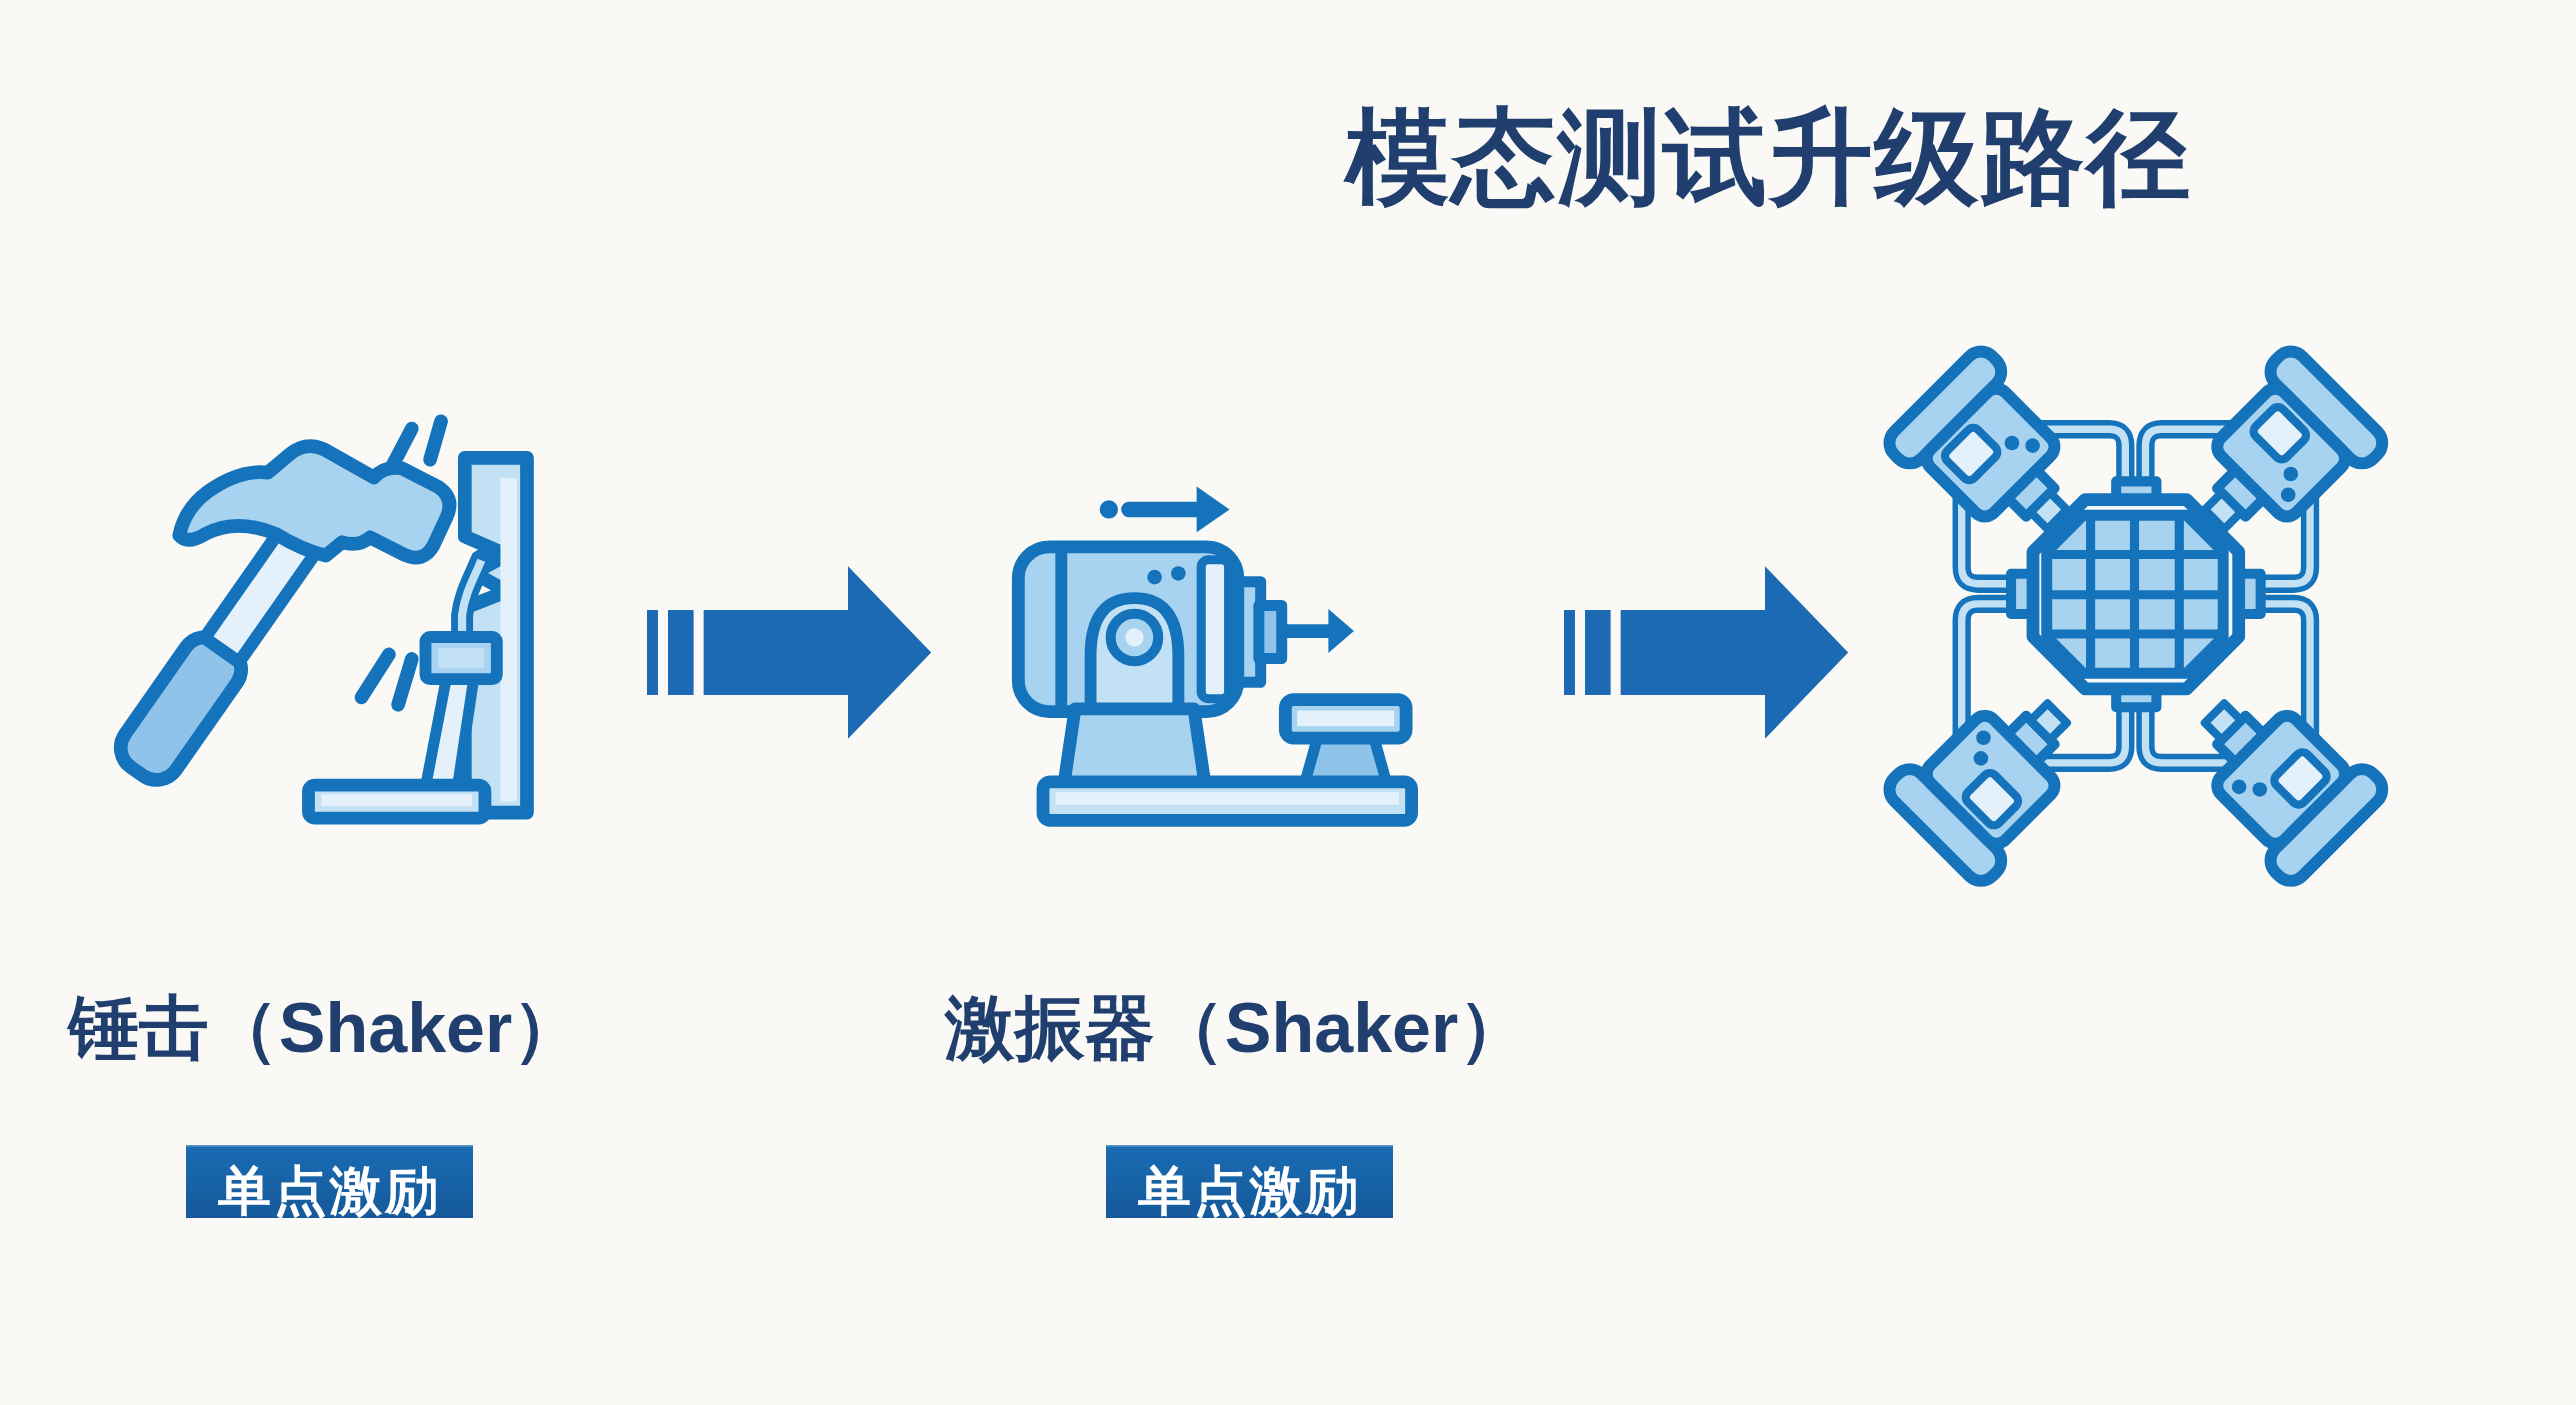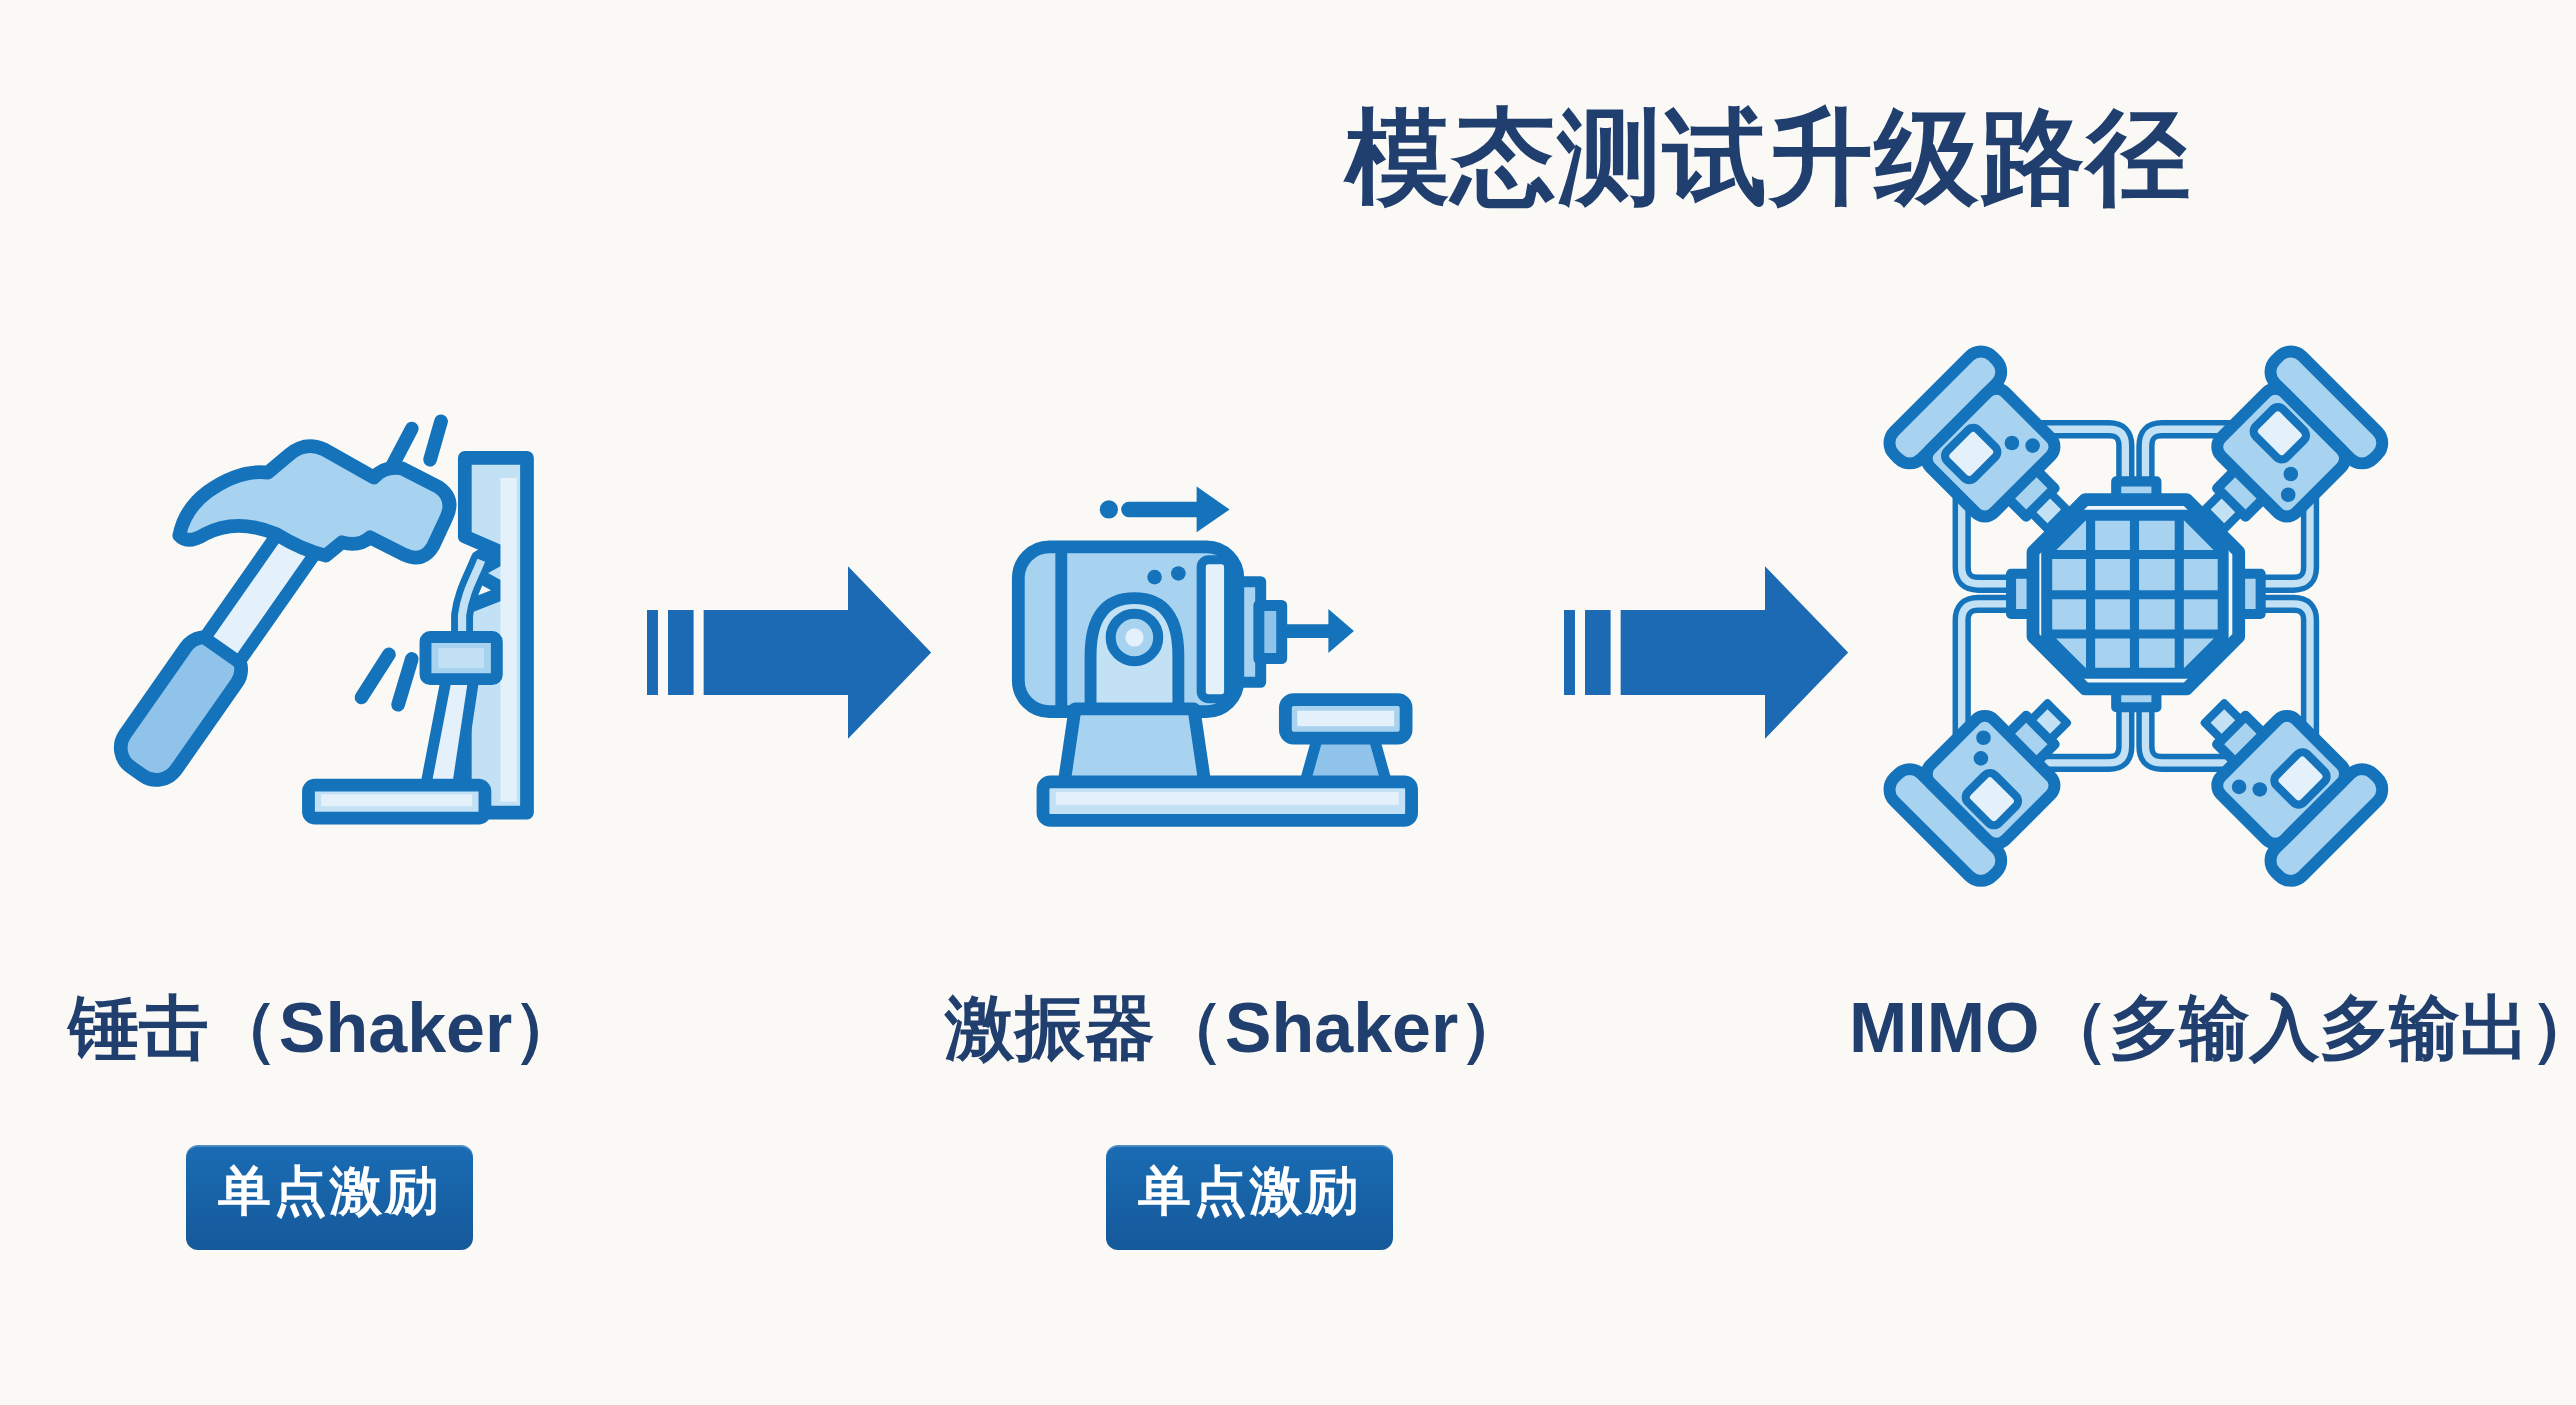--- a/index.html
+++ b/index.html
@@ -22,26 +22,26 @@
     top:990px; width:651px;
     text-align:center;
     font-size:70px; font-weight:bold;
     color:var(--heading_text,#203f6e);
     line-height:1.1; white-space:nowrap;
   }
   .label-1{left:0px;}
   .label-2{left:911px;}
   .label-3{left:1849px;}
   .badge{
-    top:1145px; height:105px;
+    top:1145px; height:73px;
     background:linear-gradient(180deg,var(--badge_background,#1a6cb4),var(--badge_background_deep,#15599a));
     color:var(--badge_text,#fff);
     font-size:53px; font-weight:bold; letter-spacing:2.7px;
     line-height:91px; text-align:center;
-    border-radius:12px;
+    border-radius:0;
     box-shadow:inset 0 1.8px 0 rgba(255,255,255,.25);
   }
   .badge-1{left:186px;width:287px;}
   .badge-2{left:1106px;width:287px;}
   .badge-3{left:1978px;width:403px;}
   svg{overflow:visible;display:block;}
   
   .ol{stroke:var(--icon_outline,#1473bb);stroke-linejoin:round;stroke-linecap:round;}
   .fa{fill:var(--icon_fill_light,#a8d3f0);}
   .fb{fill:var(--icon_fill_pale,#e4f1fb);}
@@ -219,19 +219,18 @@
     <g transform="translate(100,460) rotate(-135)">
         <use href="#mimo-unit"></use>
       </g>
     <g transform="translate(405,460) rotate(135)">
         <use href="#mimo-unit"></use>
       </g>
   </svg>
 
   <div class="abs stage-label label-1">锤击（Shaker）</div>
   <div class="abs stage-label label-2">激振器（Shaker）</div>
-  <div class="abs stage-label label-3">MIMO（多输入多输出）</div>
 
   <div class="abs badge badge-1">单点激励</div>
   <div class="abs badge badge-2">单点激励</div>
 
 </div>
 
 
 </body></html>

